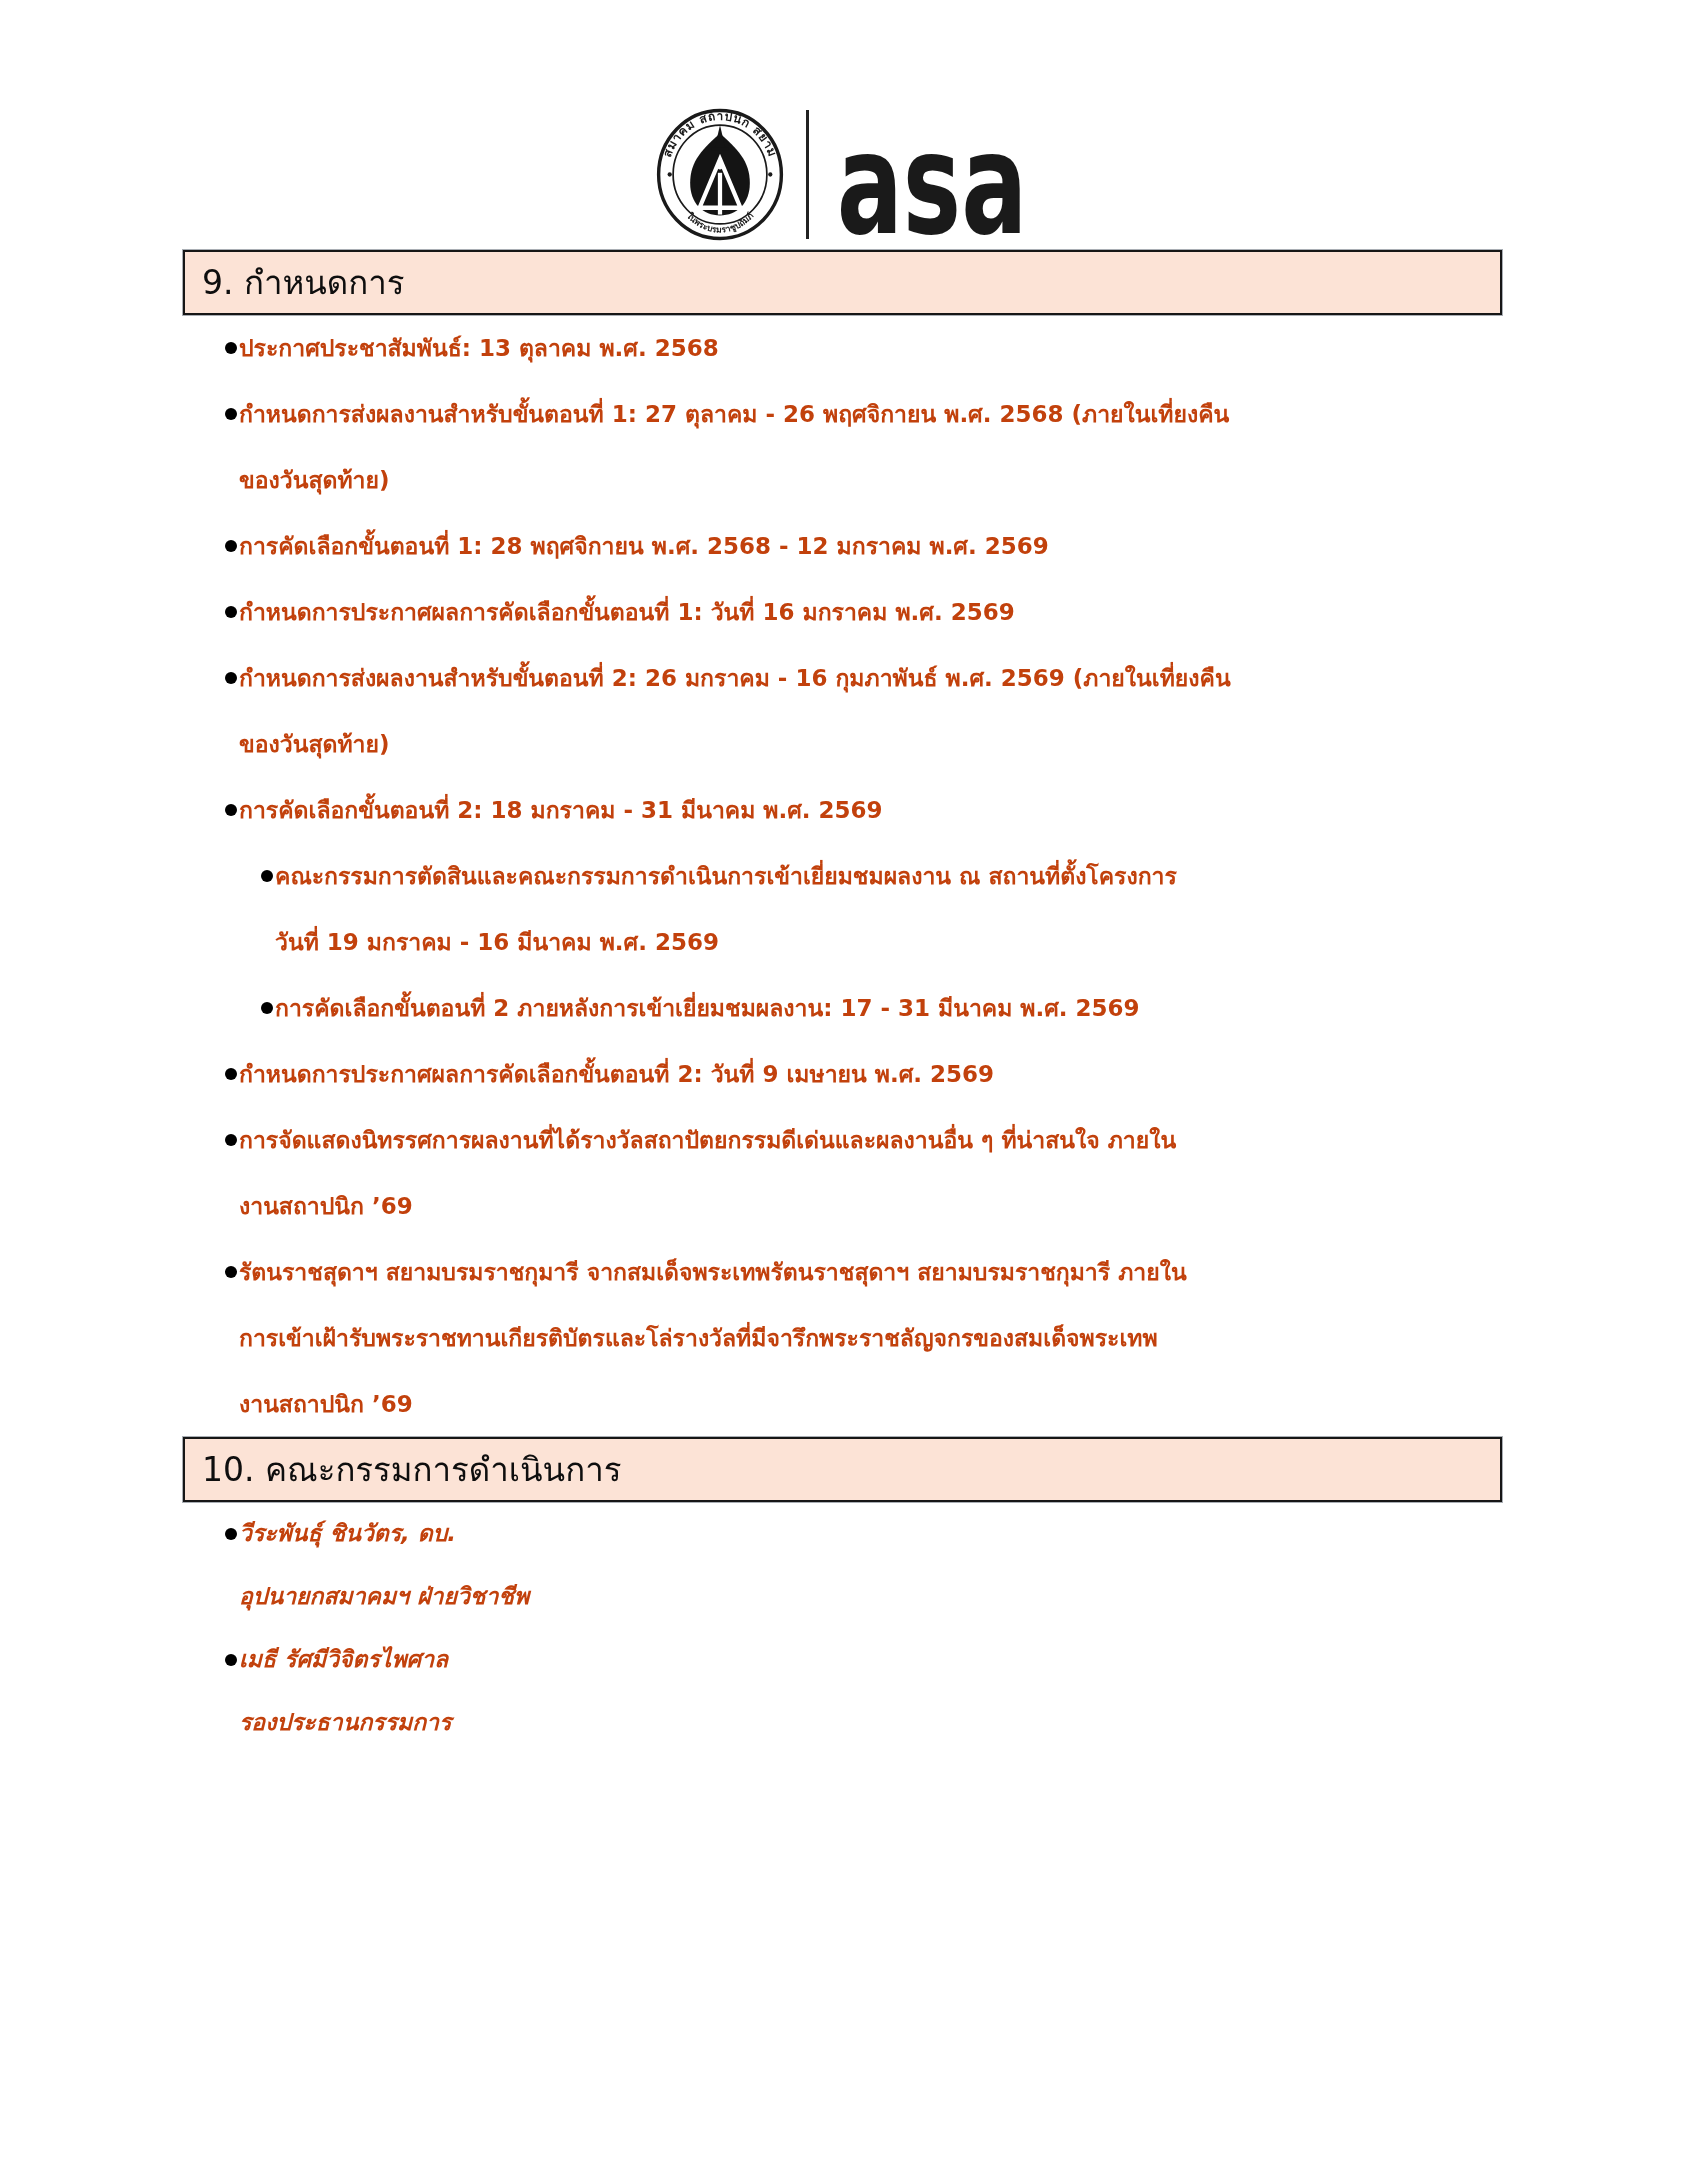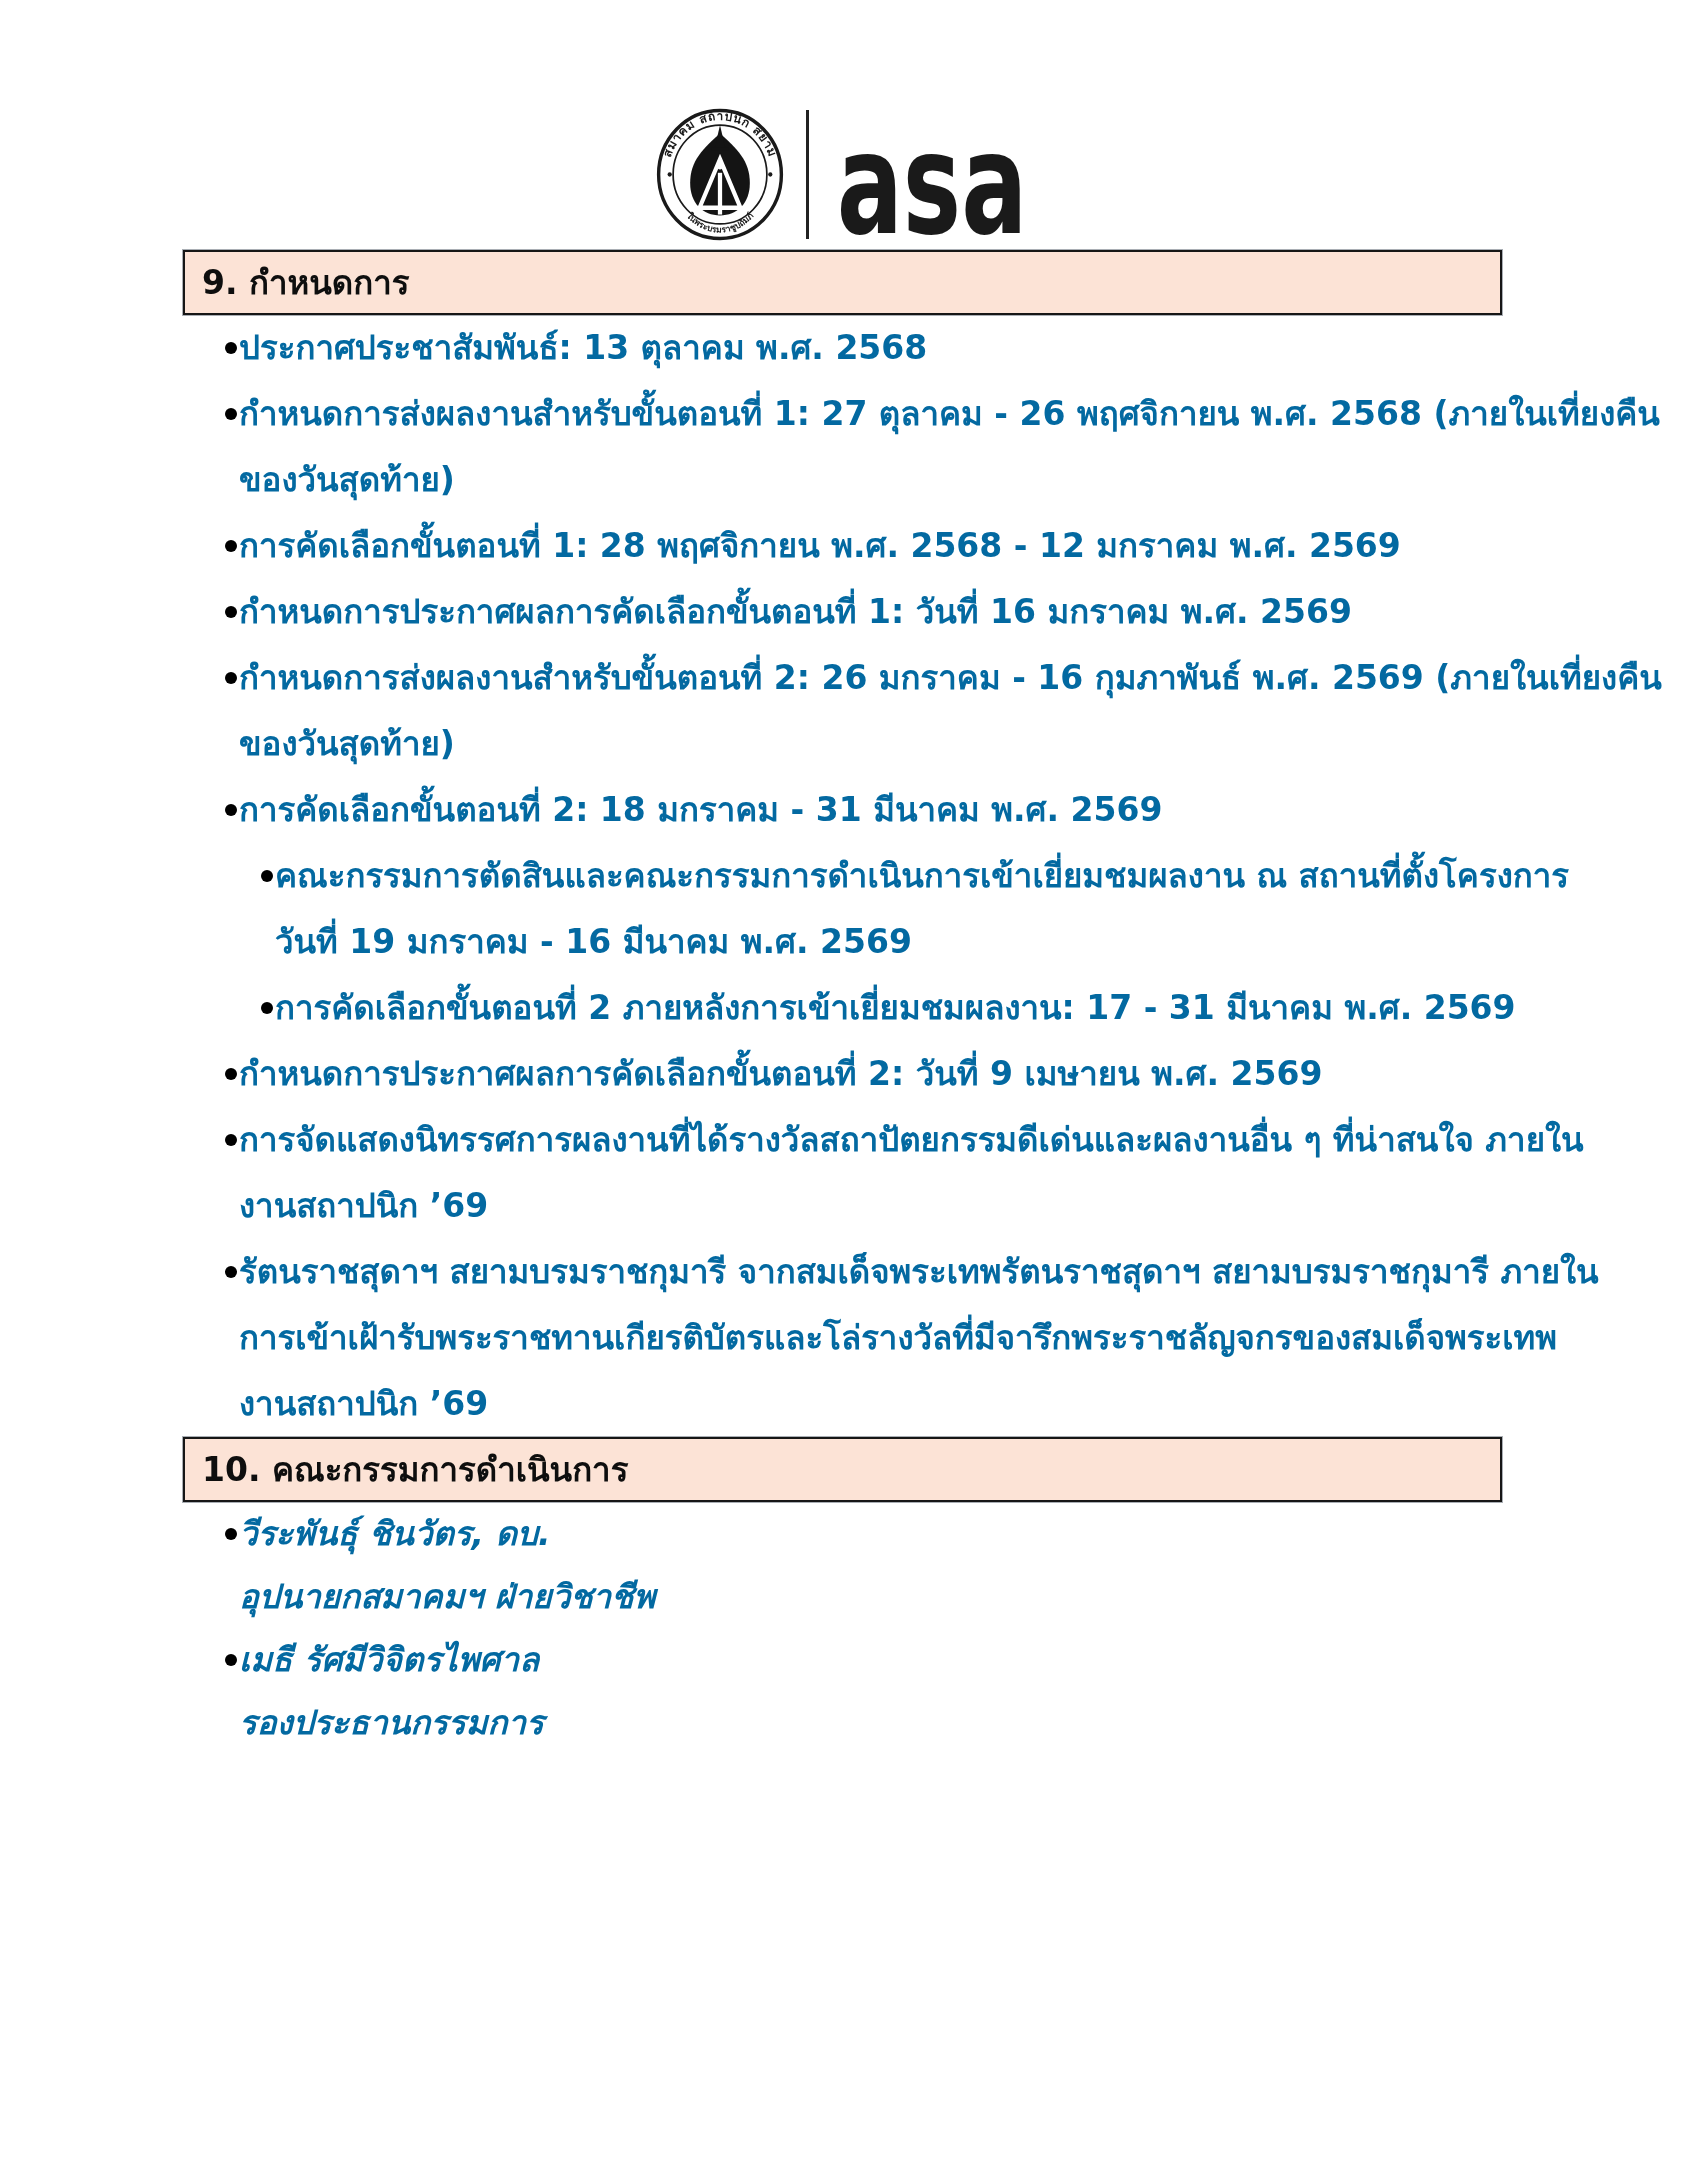--- a/index.html
+++ b/index.html
@@ -37,32 +37,32 @@
     margin: 0 183px;
     height: 65px;
     box-sizing: border-box;
     background: #fce3d6;
     border: 2.6px solid #161616;
     outline: 0.9px solid #a9aeb4;
     display: flex;
     align-items: center;
     padding: 0 17px;
     font-size: 33px;
-    font-weight: bold;
+    font-weight: normal;
     color: #0e0e0e;
     white-space: nowrap;
   }
   .bar-9  { margin-top: 250px; }
   .bar-10 { }
 
   .doc-list {
     margin: 0 183px;
-    font-size: 33px;
+    font-size: 23px;
     font-weight: bold;
-    color: #0369a1;
+    color: #c2410c;
   }
   .item { position: relative; }
   .line {
     height: 66px;
     line-height: 66px;
     padding-left: 56px;
     white-space: nowrap;
   }
   .committee .line { height: 63px; line-height: 63px; font-style: italic; }
   .item.sub .line { padding-left: 92px; }

